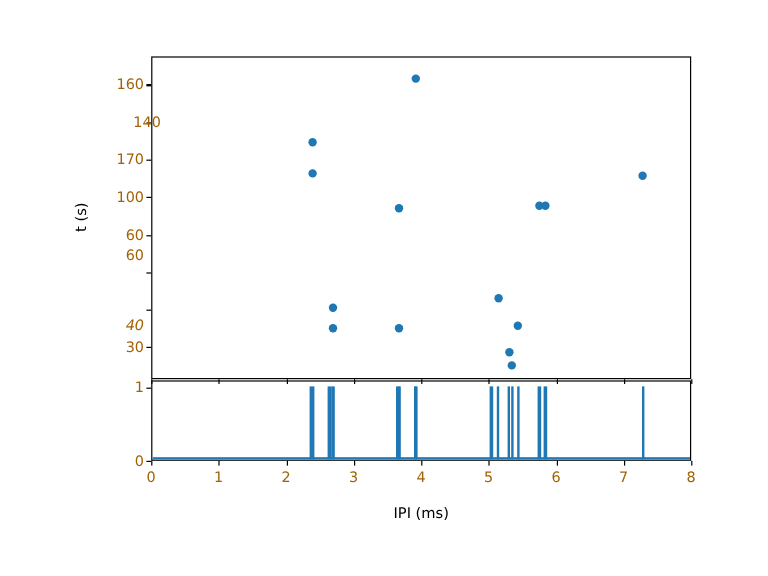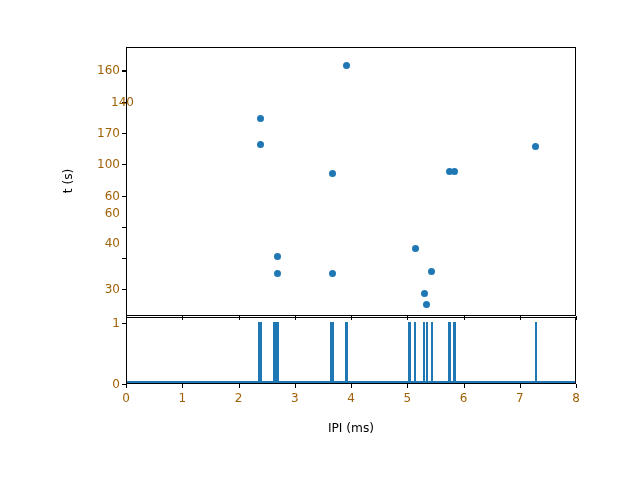--- a/index.html
+++ b/index.html
@@ -163,21 +163,21 @@
       <div class="spike" style="left: 327.375px; height: 60.9091px;"></div>
       <div class="spike" style="left: 408.938px; height: 60.9091px;"></div>
     </div>
 
   <div class="axis-label" id="ylabel-t">t (s)</div>
   <div class="axis-label" id="xlabel-ipi">IPI (ms)</div>
 
 <div class="tick-mark tick-y" style="left: 122.4px; top: 289.413px;"></div>
     <div class="ticklabel ticklabel-y" style="left: 82px; top: 289.413px; width: 38px;">30</div>
     <div class="tick-mark tick-y" style="left: 122.4px; top: 258.134px;"></div>
-    <div class="ticklabel ticklabel-y" style="left: 82px; top: 243px; width: 38px;">40</div>
+    <div class="ticklabel ticklabel-y" style="left: 82px; top: 271px; width: 38px; font-style: italic;">40</div>
     <div class="tick-mark tick-y" style="left: 122.4px; top: 226.855px;"></div>
     <div class="ticklabel ticklabel-y" style="left: 82px; top: 213px; width: 38px;">60</div>
     <div class="tick-mark tick-y" style="left: 122.4px; top: 195.576px;"></div>
     <div class="ticklabel ticklabel-y" style="left: 82px; top: 195.576px; width: 38px;">60</div>
     <div class="tick-mark tick-y" style="left: 122.4px; top: 164.297px;"></div>
     <div class="ticklabel ticklabel-y" style="left: 82px; top: 164.297px; width: 38px;">100</div>
     <div class="tick-mark tick-y" style="left: 122.4px; top: 133.017px;"></div>
     <div class="ticklabel ticklabel-y" style="left: 82px; top: 133.017px; width: 38px;">170</div>
     <div class="tick-mark tick-y" style="left: 122.4px; top: 101.738px;"></div>
     <div class="ticklabel ticklabel-y" style="left: 96px; top: 101.738px; width: 38px;">140</div>

